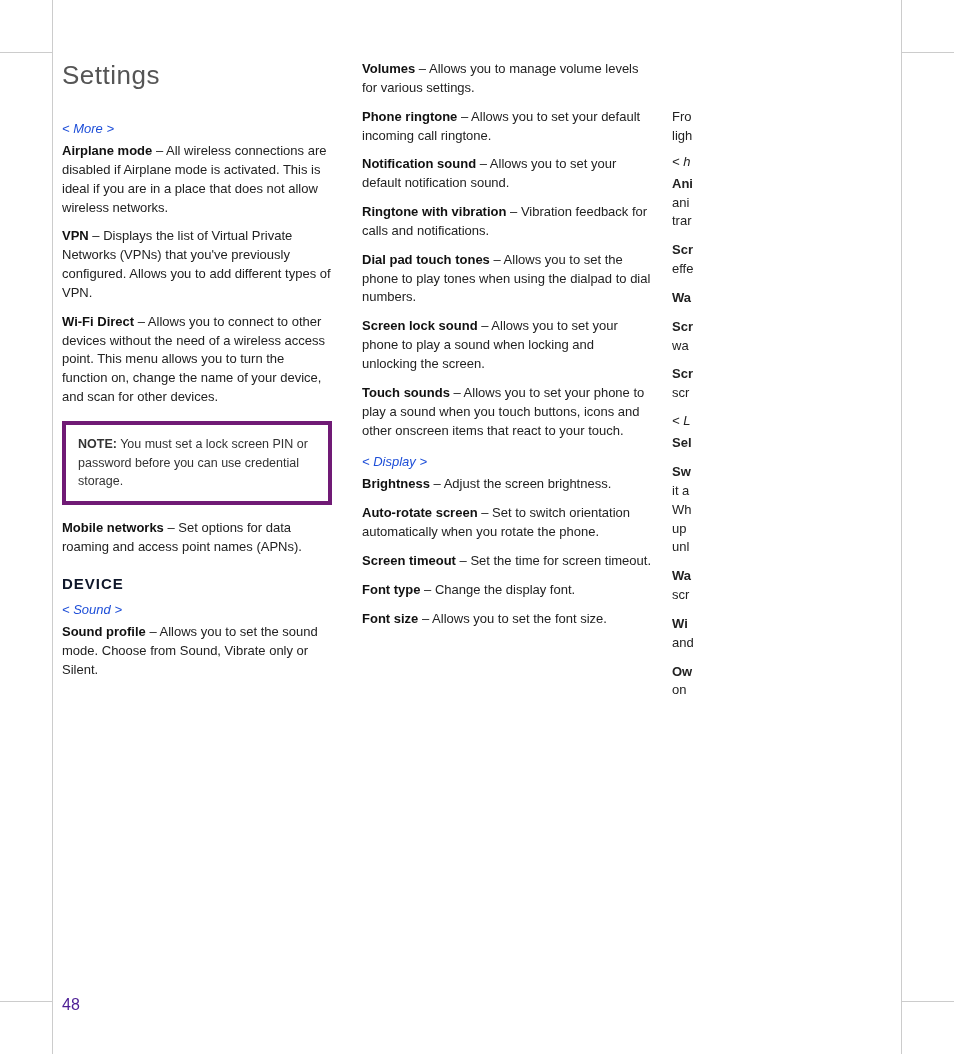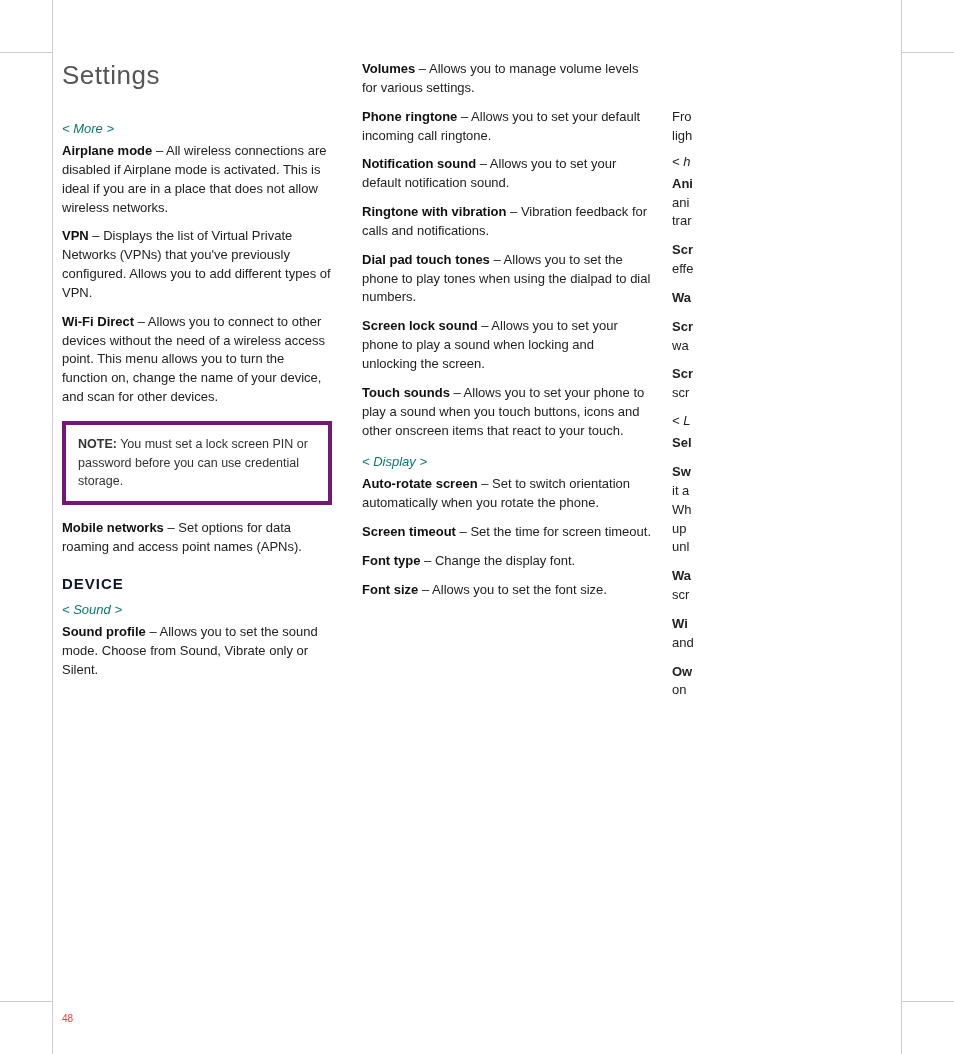--- a/index.html
+++ b/index.html
@@ -95,21 +95,21 @@
       font-size: 26px;
       font-weight: 300;
       color: #555;
       margin-bottom: 30px;
       letter-spacing: 0.5px;
     }
 
     .section-header {
       font-size: 13px;
       font-style: italic;
-      color: #0f766e;
+      color: #1d4ed8;
       margin-bottom: 6px;
       margin-top: 10px;
     }
 
     .device-header {
       font-size: 15px;
       font-weight: bold;
       color: #0f172a;
       margin-top: 18px;
       margin-bottom: 2px;
@@ -136,24 +136,24 @@
       font-size: 12.5px;
       line-height: 1.5;
       color: #333;
     }
     .note-box .note-label {
       font-weight: bold;
     }
 
     .page-number {
       position: absolute;
-      bottom: 30px;
+      bottom: 40px;
       left: 62px;
-      font-size: 10px;
-      color: #ef4444;
+      font-size: 16px;
+      color: #4c1d95;
     }
   </style>
 </head>
 <body>
 
 <div class="left-border"></div>
 <div class="right-border"></div>
 <div class="top-line-left"></div>
 <div class="top-line-right"></div>
 <div class="bottom-line-left"></div>
@@ -215,20 +215,23 @@
     <div class="entry">
       <span class="entry-title">Screen lock sound</span><span class="entry-desc"> – Allows you to set your phone to play a sound when locking and unlocking the screen.</span>
     </div>
     <div class="entry">
       <span class="entry-title">Touch sounds</span><span class="entry-desc"> – Allows you to set your phone to play a sound when you touch buttons, icons and other onscreen items that react to your touch.</span>
     </div>
 
     <div class="section-header" style="margin-top:14px;">&lt; Display &gt;</div>
 
     <div class="entry">
+      <span class="entry-title">Brightness</span><span class="entry-desc"> – Adjust the screen brightness.</span>
+    </div>
+    <div class="entry">
       <span class="entry-title">Auto-rotate screen</span><span class="entry-desc"> – Set to switch orientation automatically when you rotate the phone.</span>
     </div>
     <div class="entry">
       <span class="entry-title">Screen timeout</span><span class="entry-desc"> – Set the time for screen timeout.</span>
     </div>
     <div class="entry">
       <span class="entry-title">Font type</span><span class="entry-desc"> – Change the display font.</span>
     </div>
     <div class="entry">
       <span class="entry-title">Font size</span><span class="entry-desc"> – Allows you to set the font size.</span>

